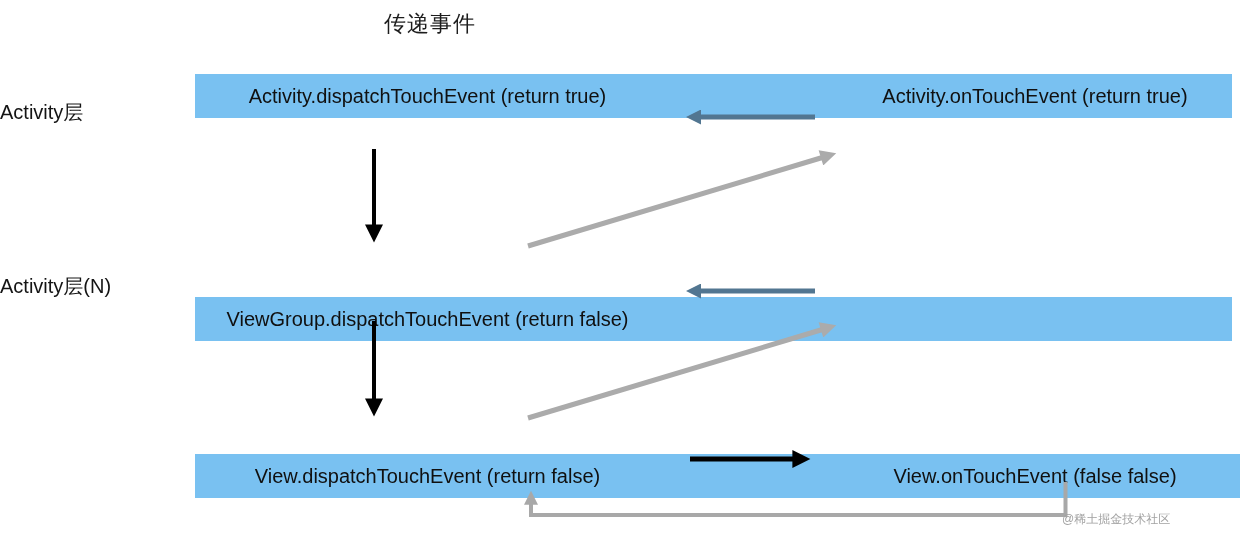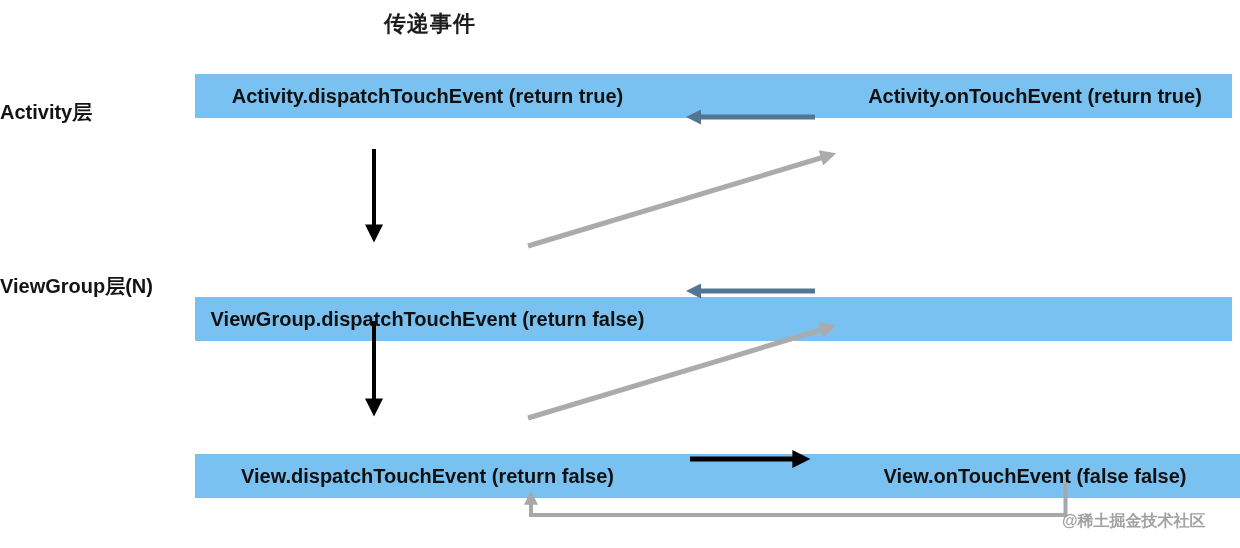--- a/index.html
+++ b/index.html
@@ -1,18 +1,18 @@
 <!DOCTYPE html>
 <html><head>
 <meta charset="utf-8">
 <style>
   html,body { margin:0; padding:0; background:#ffffff; }
   .canvas {
     position:relative; width:1240px; height:548px; background:#ffffff;
-    font-family:"Liberation Sans","DejaVu Sans",sans-serif; overflow:hidden;font-weight:bold;
+    font-family:"Liberation Sans","DejaVu Sans",sans-serif; overflow:hidden;
   }
   .hdr {
     position:absolute; top:10px; width:220px; height:28px;
     text-align:center; font-size:22px; line-height:28px; color:#1d1d1d;
     letter-spacing:1px;
   }
   .hdr-pass   { left:320px; }
   .hdr-handle { left:930px; }
   .rowlabel {
     position:absolute; left:0; width:188px; height:44px;
@@ -32,32 +32,32 @@
   .t-right {
     position:absolute; left:650px; top:0; width:380px; height:60px;
     text-align:center; font-size:20px; line-height:44px; color:#101010;
   }
   .arrow-layer {
     position:absolute; left:0; top:0; width:1240px; height:548px;
     z-index:2; pointer-events:none;
   }
   .watermark {
     position:absolute; left:1062px; top:511px; z-index:3;
-    font-size:16px; color:#a2a2a2; white-space:nowrap;
+    font-size:12px; color:#a2a2a2; white-space:nowrap;
   }
 </style>
 </head>
 <body>
 
 <div class="canvas">
 
   <div class="hdr hdr-pass">传递事件</div>
 
   <div class="rowlabel lbl-y1">Activity层</div>
-  <div class="rowlabel lbl-y2">ViewGroup层(N)</div>
+  <div class="rowlabel lbl-y2">Activity层(N)</div>
 
   <div class="bar bar-y1">
     <span class="t-left">Activity.dispatchTouchEvent (return true)</span>
     <span class="t-right">Activity.onTouchEvent (return true)</span>
   </div>
 
   <div class="bar bar-y2">
     <span class="t-left">ViewGroup.dispatchTouchEvent (return false)</span>
   </div>
 

